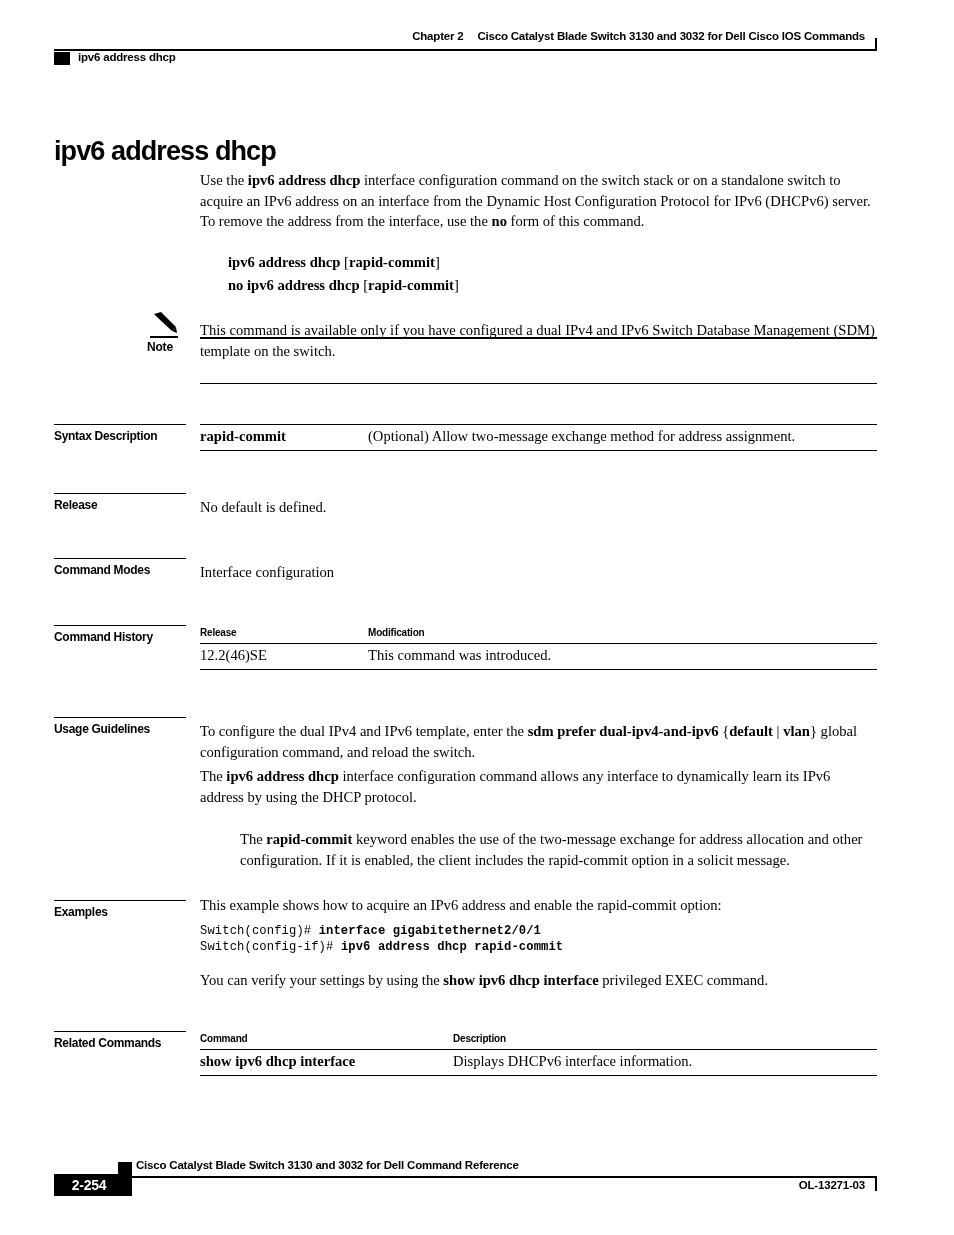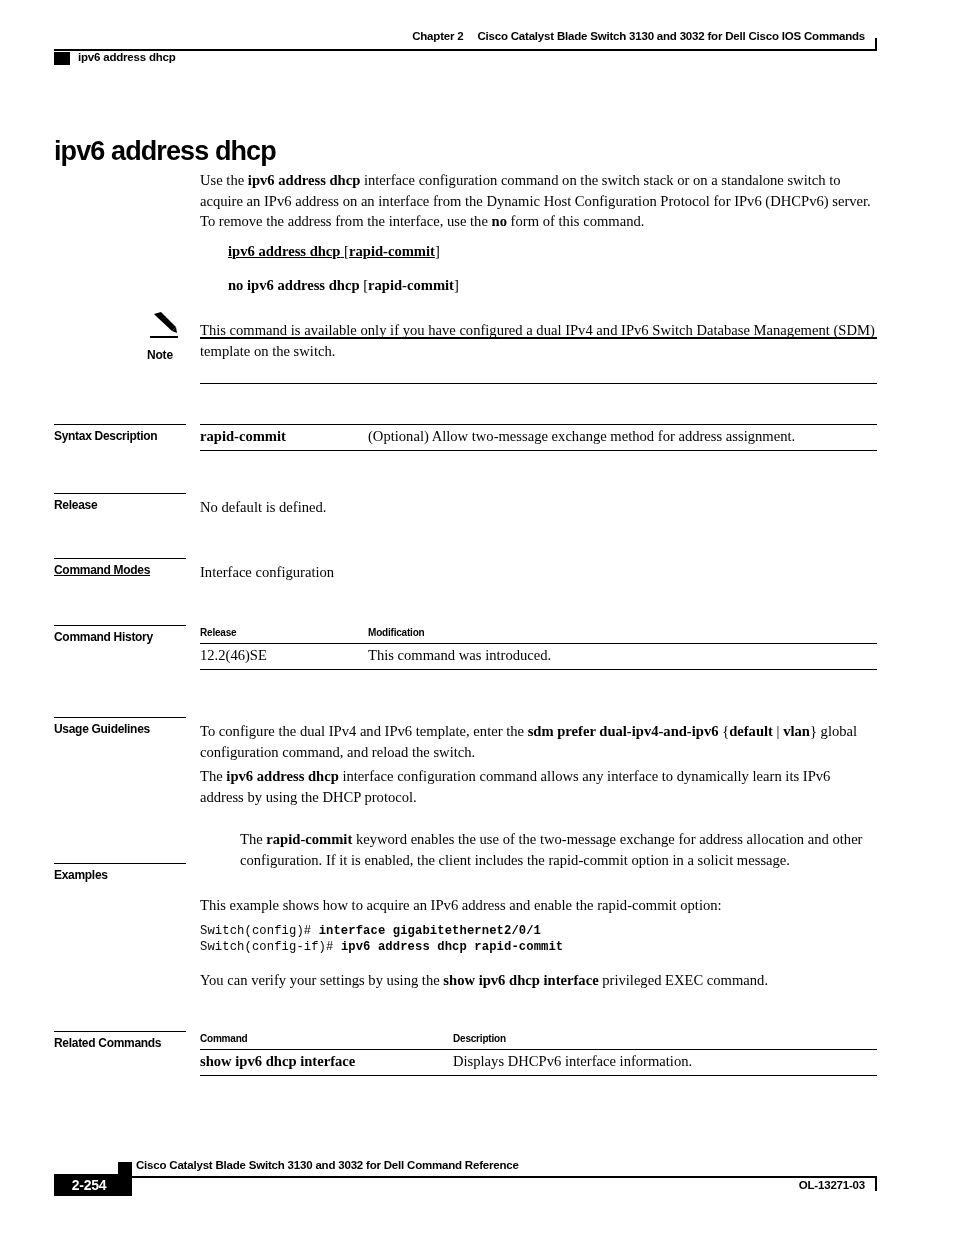--- a/index.html
+++ b/index.html
@@ -157,21 +157,20 @@
     background: #000;
   }
   .note-label {
     position: absolute;
     left: 147px;
     top: 340px;
     font-family: "Liberation Sans", sans-serif;
     font-weight: bold;
     font-size: 12px;
     letter-spacing: -0.2px;
-    margin-top: 8px;
   }
 
   
   .tbl {
     position: absolute;
     left: 200px;
     width: 677px;
     border-collapse: collapse;
     font-size: 14.6px;
   }
@@ -295,21 +294,21 @@
     <div class="header-rule"></div>
     <div class="header-endcap"></div>
     <div class="header-marker"></div>
     <div class="header-running">ipv6 address dhcp</div>
   </div>
 
   <h1 class="cmd-title">ipv6 address dhcp</h1>
 
   <div class="body-col intro"><span>Use the </span><b>ipv6 address dhcp</b><span> interface configuration command on the switch stack or on a standalone switch to acquire an IPv6 address on an interface from the Dynamic Host Configuration Protocol for IPv6 (DHCPv6) server. To remove the address from the interface, use the </span><b>no</b><span> form of this command.</span></div>
 
-  <div class="syntax-line" style="top:243px;text-decoration:underline;"><span>ipv6 address dhcp</span><span class="bracket"> [</span><span>rapid-commit</span><span class="bracket">]</span></div>
+  <div class="syntax-line" style="top:254px;"><span>ipv6 address dhcp</span><span class="bracket"> [</span><span>rapid-commit</span><span class="bracket">]</span></div>
 
   <div class="syntax-line" style="top:277px;"><span>no ipv6 address dhcp</span><span class="bracket"> [</span><span>rapid-commit</span><span class="bracket">]</span></div>
 
   <div class="note-icon">
     <svg width="26" height="22" viewBox="0 0 26 22" xmlns="http://www.w3.org/2000/svg">
       <polygon points="2,2 9,0 24,15 20,19 5,5" fill="#000"></polygon>
       <polygon points="20,19 24,15 25,21" fill="#000"></polygon>
     </svg>
   </div>
   <div class="note-icon-rule"></div>
@@ -324,21 +323,21 @@
         <tr>
       <td class="col-a topline b">rapid-commit</td>
       <td class="col-b topline">(Optional) Allow two-message exchange method for address assignment.</td>
     </tr>
   </tbody>
     </table>
 
   <div class="label-col with-rule" style="top:493px;">Release</div>
   <div class="body-col" style="top:497px;">No default is defined.</div>
 
-  <div class="label-col with-rule" style="top:558px;text-decoration:underline;">Command Modes</div>
+  <div class="label-col with-rule" style="top:558px;">Command Modes</div>
   <div class="body-col" style="top:562px;">Interface configuration</div>
 
   <div class="label-col with-rule" style="top:625px;">Command History</div>
   <table class="tbl" style="top:625px;">
     <tbody>
         <tr>
       <th class="col-a">Release</th>
       <th class="col-b">Modification</th>
     </tr>
     <tr>
@@ -348,21 +347,21 @@
   </tbody>
     </table>
 
   <div class="label-col with-rule" style="top:717px;">Usage Guidelines</div>
   <div class="body-col" style="top:721px;"><span>To configure the dual IPv4 and IPv6 template, enter the </span><b>sdm prefer dual-ipv4-and-ipv6</b><span> {</span><b>default</b><span> | </span><b>vlan</b><span>}</span><span> global configuration command, and reload the switch.</span></div>
 
   <div class="body-col" style="top:766px;"><span>The </span><b>ipv6 address dhcp</b><span> interface configuration command allows any interface to dynamically learn its IPv6 address by using the DHCP protocol.</span></div>
 
   <div class="body-col" style="top:829px;margin-left:40px;"><span>The </span><b>rapid-commit</b><span> keyword enables the use of the two-message exchange for address allocation and other configuration. If it is enabled, the client includes the rapid-commit option in a solicit message.</span></div>
 
-  <div class="label-col with-rule" style="top:863px;">Examples</div>
+  <div class="label-col with-rule" style="top:900px;">Examples</div>
   <div class="body-col" style="top:895px;">This example shows how to acquire an IPv6 address and enable the rapid-commit option:</div>
 
   <div class="cli" style="top:924px;"><span>Switch(config)# </span><b>interface gigabitethernet2/0/1</b></div>
   <div class="cli" style="top:940px;"><span>Switch(config-if)# </span><b>ipv6 address dhcp rapid-commit</b></div>
 
   <div class="body-col" style="top:970px;"><span>You can verify your settings by using the </span><b>show ipv6 dhcp interface</b><span> privileged EXEC command.</span></div>
 
   <div class="label-col with-rule" style="top:1031px;">Related Commands</div>
   <table class="tbl" style="top:1031px;">
     <tbody>

